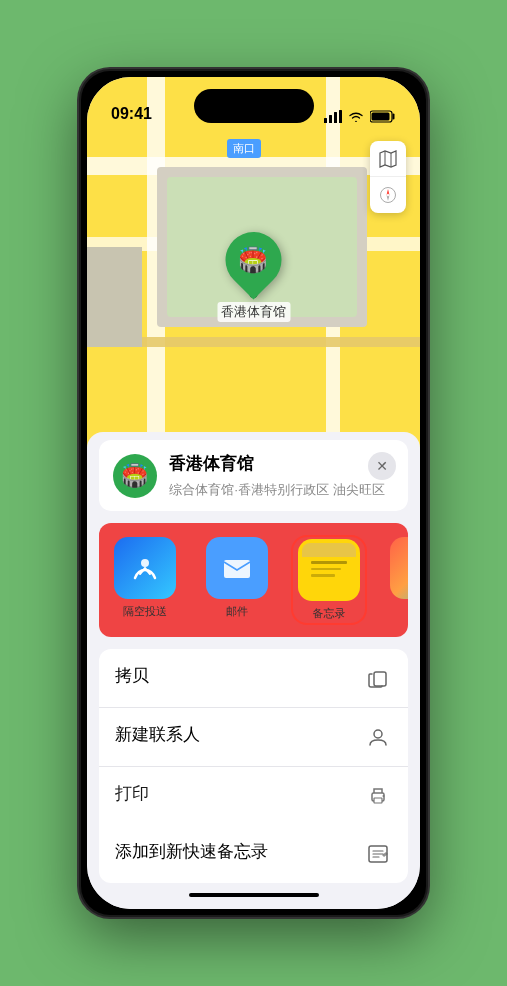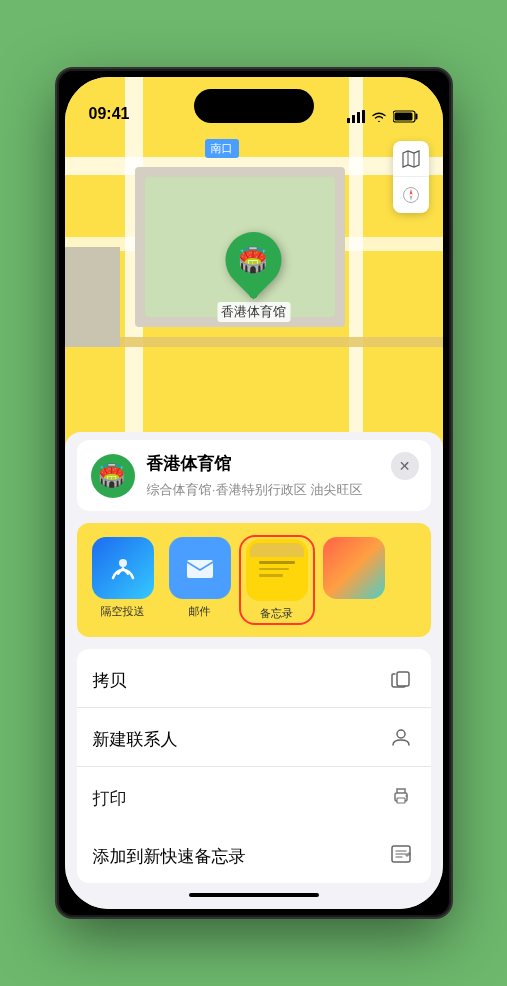--- a/index.html
+++ b/index.html
@@ -6,24 +6,24 @@
     body {
       width: 507px;
       height: 986px;
       background: #6db86d;
       display: flex;
       align-items: center;
       justify-content: center;
       font-family: -apple-system, 'PingFang SC', 'Helvetica Neue', sans-serif;
     }
     .phone-frame {
-      width: 390px;
+      width: 345px;
       height: 844px;
       background: #000;
-      border-radius: 14px;
+      border-radius: 29px;
       position: relative;
       box-shadow: 0 0 0 2px #1a1a1a, 0 0 0 4px #333, 0 20px 60px rgba(0,0,0,0.5);
       overflow: hidden;
     }
     .phone-screen {
       position: absolute;
       top: 6px; left: 6px; right: 6px; bottom: 6px;
       border-radius: 44px;
       overflow: hidden;
       background: #e8e8e8;
@@ -182,26 +182,26 @@
     .close-btn {
       width: 28px; height: 28px;
       background: #e5e5ea;
       border-radius: 50%;
       display: flex; align-items: center; justify-content: center;
       font-size: 14px; color: #666; cursor: pointer;
       position: absolute; right: 12px; top: 12px;
     }
     
     .share-row {
-      background: #fde047;
+      background: #ef4444;
       margin: 0 12px 12px;
       border-radius: 12px;
       padding: 14px 10px;
       display: flex;
-      gap: 5px;
+      gap: 20px;
       align-items: flex-start;
       overflow: hidden;
     }
     .share-item {
       display: flex; flex-direction: column; align-items: center; gap: 5px;
       min-width: 72px;
     }
     .share-item-selected {
       outline: 2px solid #ff3b30;
       border-radius: 14px;
@@ -219,21 +219,21 @@
     .icon-mail { background: #4a9eff; color: white; }
     .icon-notes { background: #ffd60a; color: #8b6914; }
     
     .action-list {
       background: white;
       margin: 0 12px 10px;
       border-radius: 12px;
       overflow: hidden;
     }
     .action-item {
-      display: flex; align-items: flex-end; justify-content: space-between;
+      display: flex; align-items: flex-start; justify-content: space-between;
       padding: 15px 16px;
       border-bottom: 0.5px solid #e5e5ea;
       cursor: pointer;
     }
     .action-item:last-child { border-bottom: none; }
     .action-label { font-size: 17px; color: #000; }
     .action-icon {
       width: 28px; height: 28px;
       display: flex; align-items: center; justify-content: center;
       color: #666; font-size: 20px;

